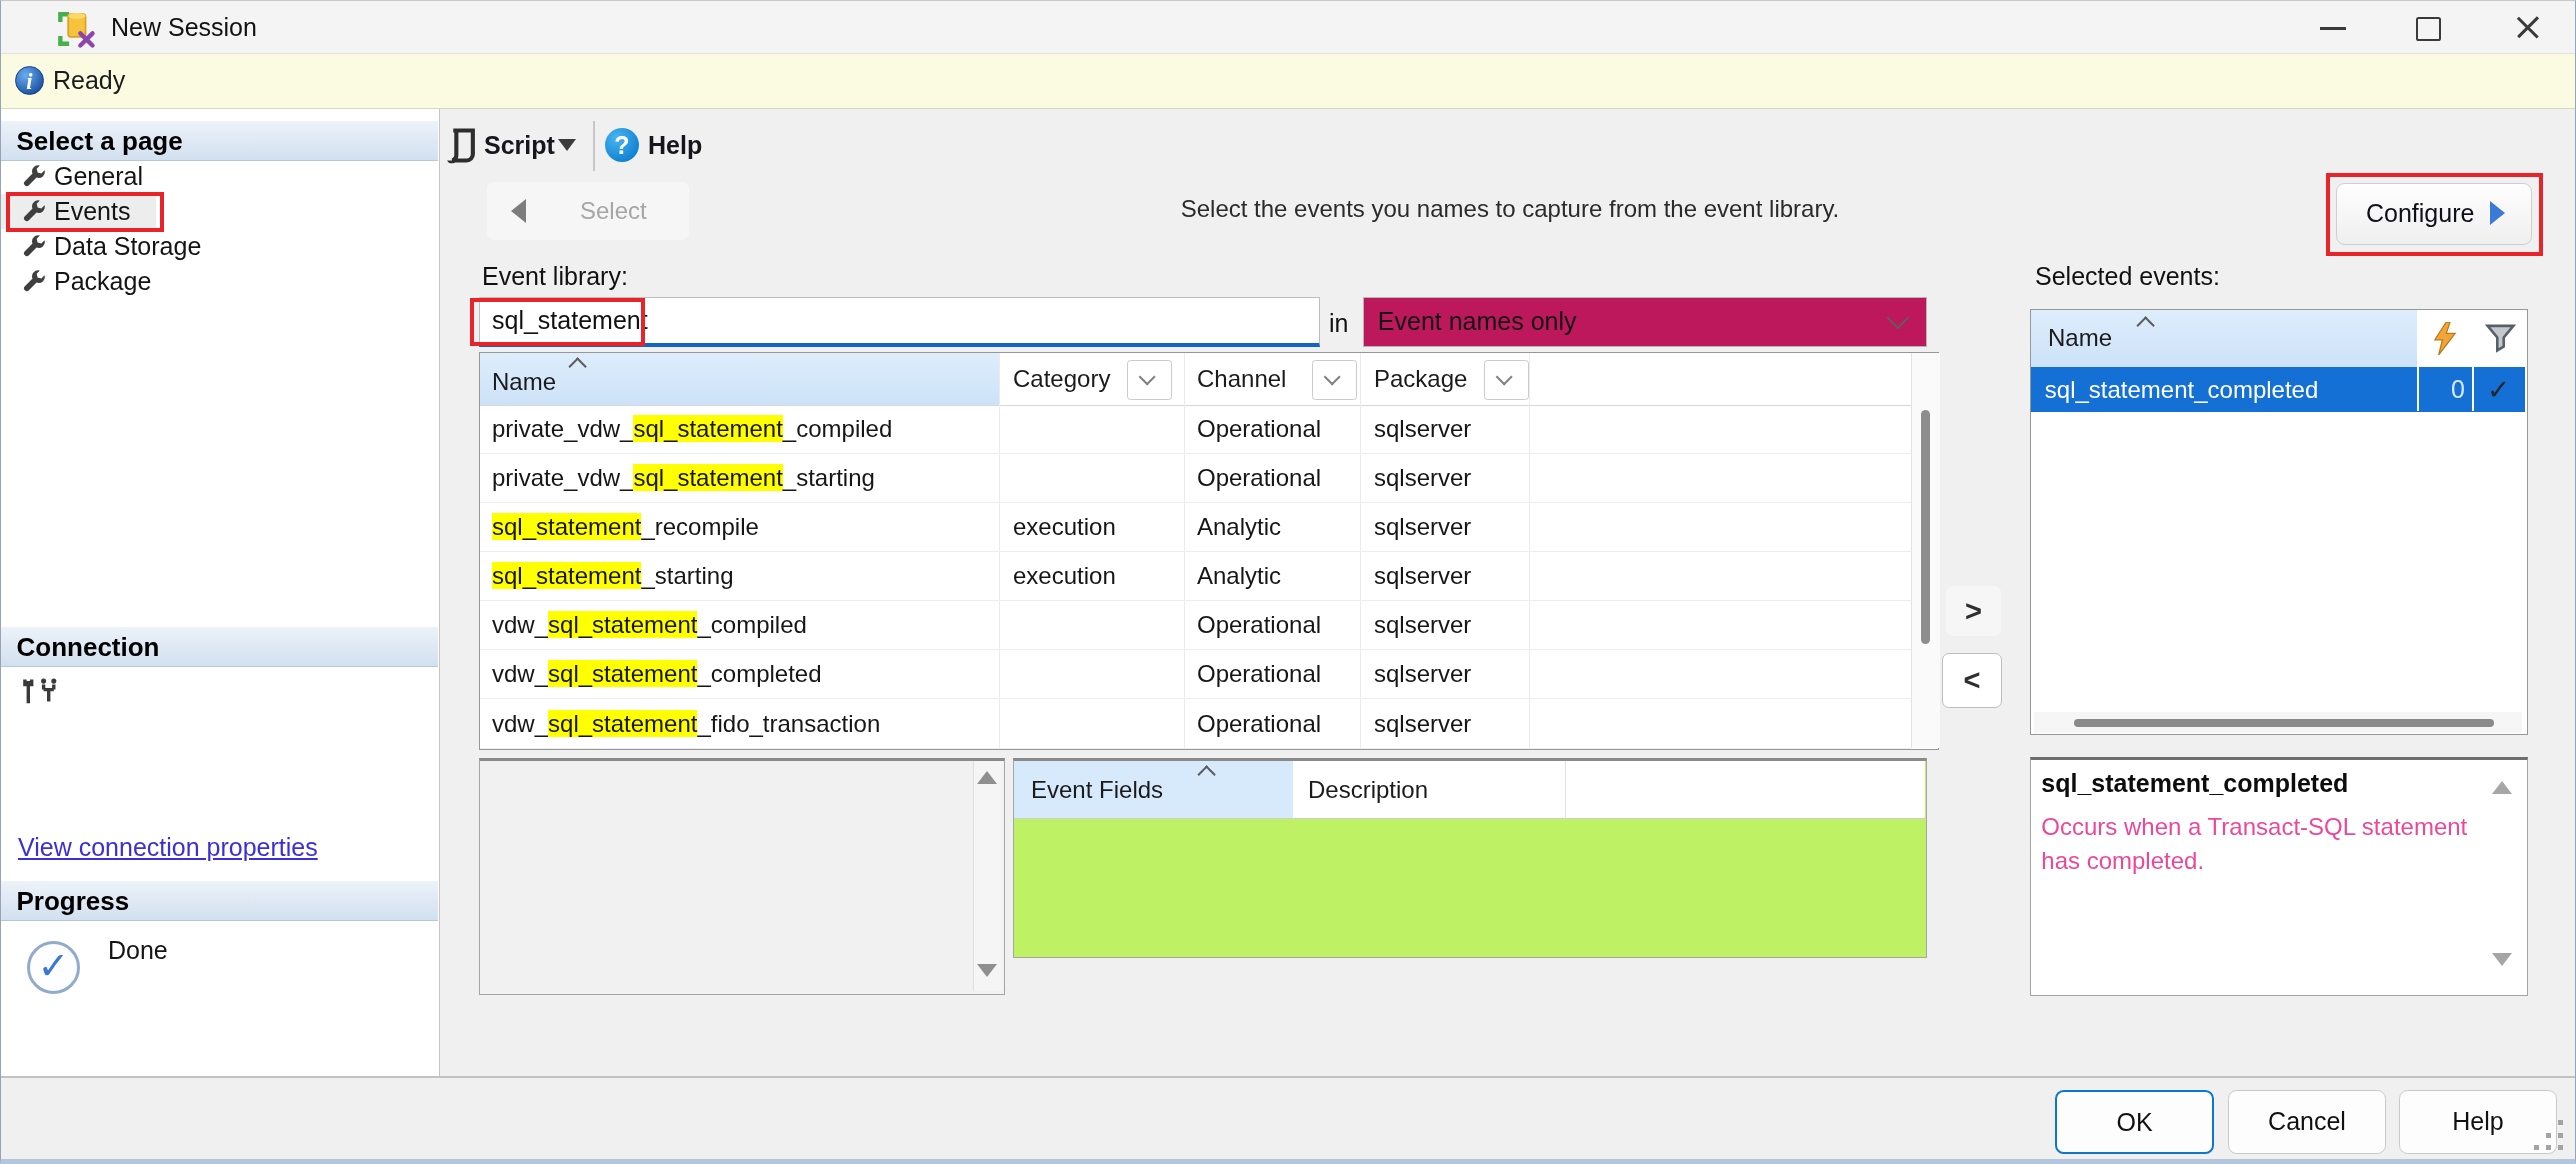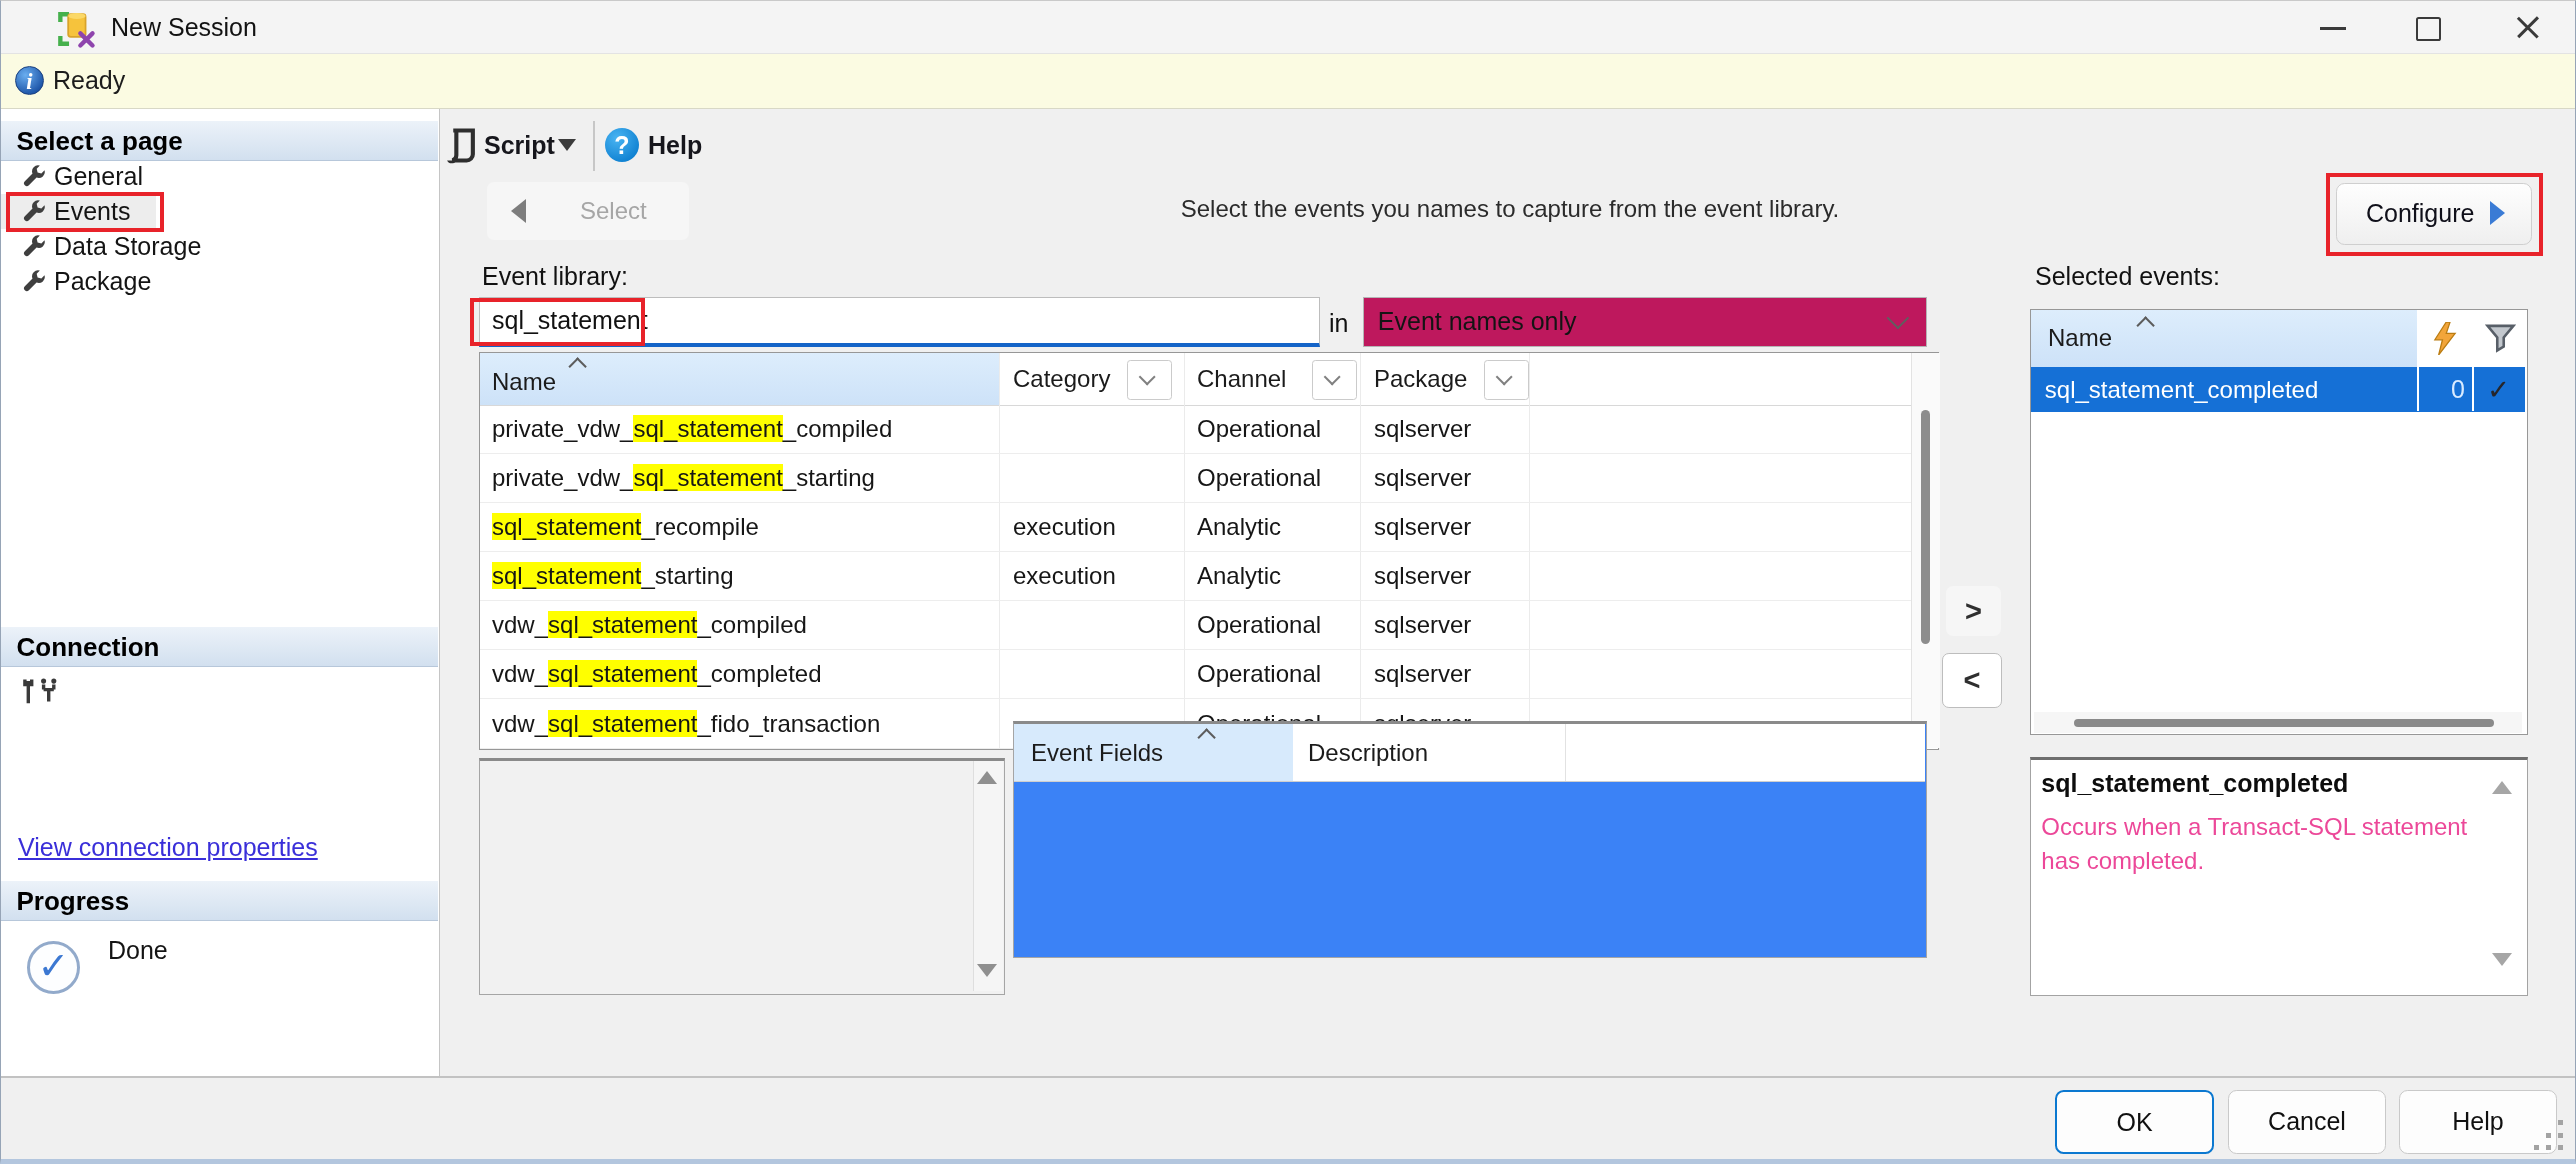--- a/index.html
+++ b/index.html
@@ -306,21 +306,21 @@
     </div>
   </div>
 
   <div class="abs panel" style="left:478px;top:757px;width:526px;height:237px">
     <div class="abs scrollcol" style="left:493px">
       <span class="abs tri-up" style="left:3.4px;top:10.3px"></span>
       <span class="abs tri-down" style="left:3.4px;top:203px"></span>
     </div>
   </div>
 
-  <div class="abs panel" style="left:1012px;top:720px;width:914px;height:237px;background:#3b82f6">
+  <div class="abs panel" style="left:1012px;top:757px;width:914px;height:200px;background:#bef264">
     <div class="abs" style="left:0;top:0;width:911px;height:57px;background:#fff;border-bottom:0.9px solid #cfcfcf"></div>
     <div class="abs" style="left:0;top:0;width:279px;height:57px;background:#d7eafc">
       <span class="abs sortcaret" style="left:186px;top:6.9px"></span>
       <span class="abs ef-hdrcell" style="left:17px">Event Fields</span>
     </div>
     <span class="abs ef-hdrcell" style="left:294px">Description</span>
     <div class="abs" style="left:551px;top:0;width:0.9px;height:57px;background:#e2e2e2"></div>
   </div>
 
   <div class="abs descpanel">

